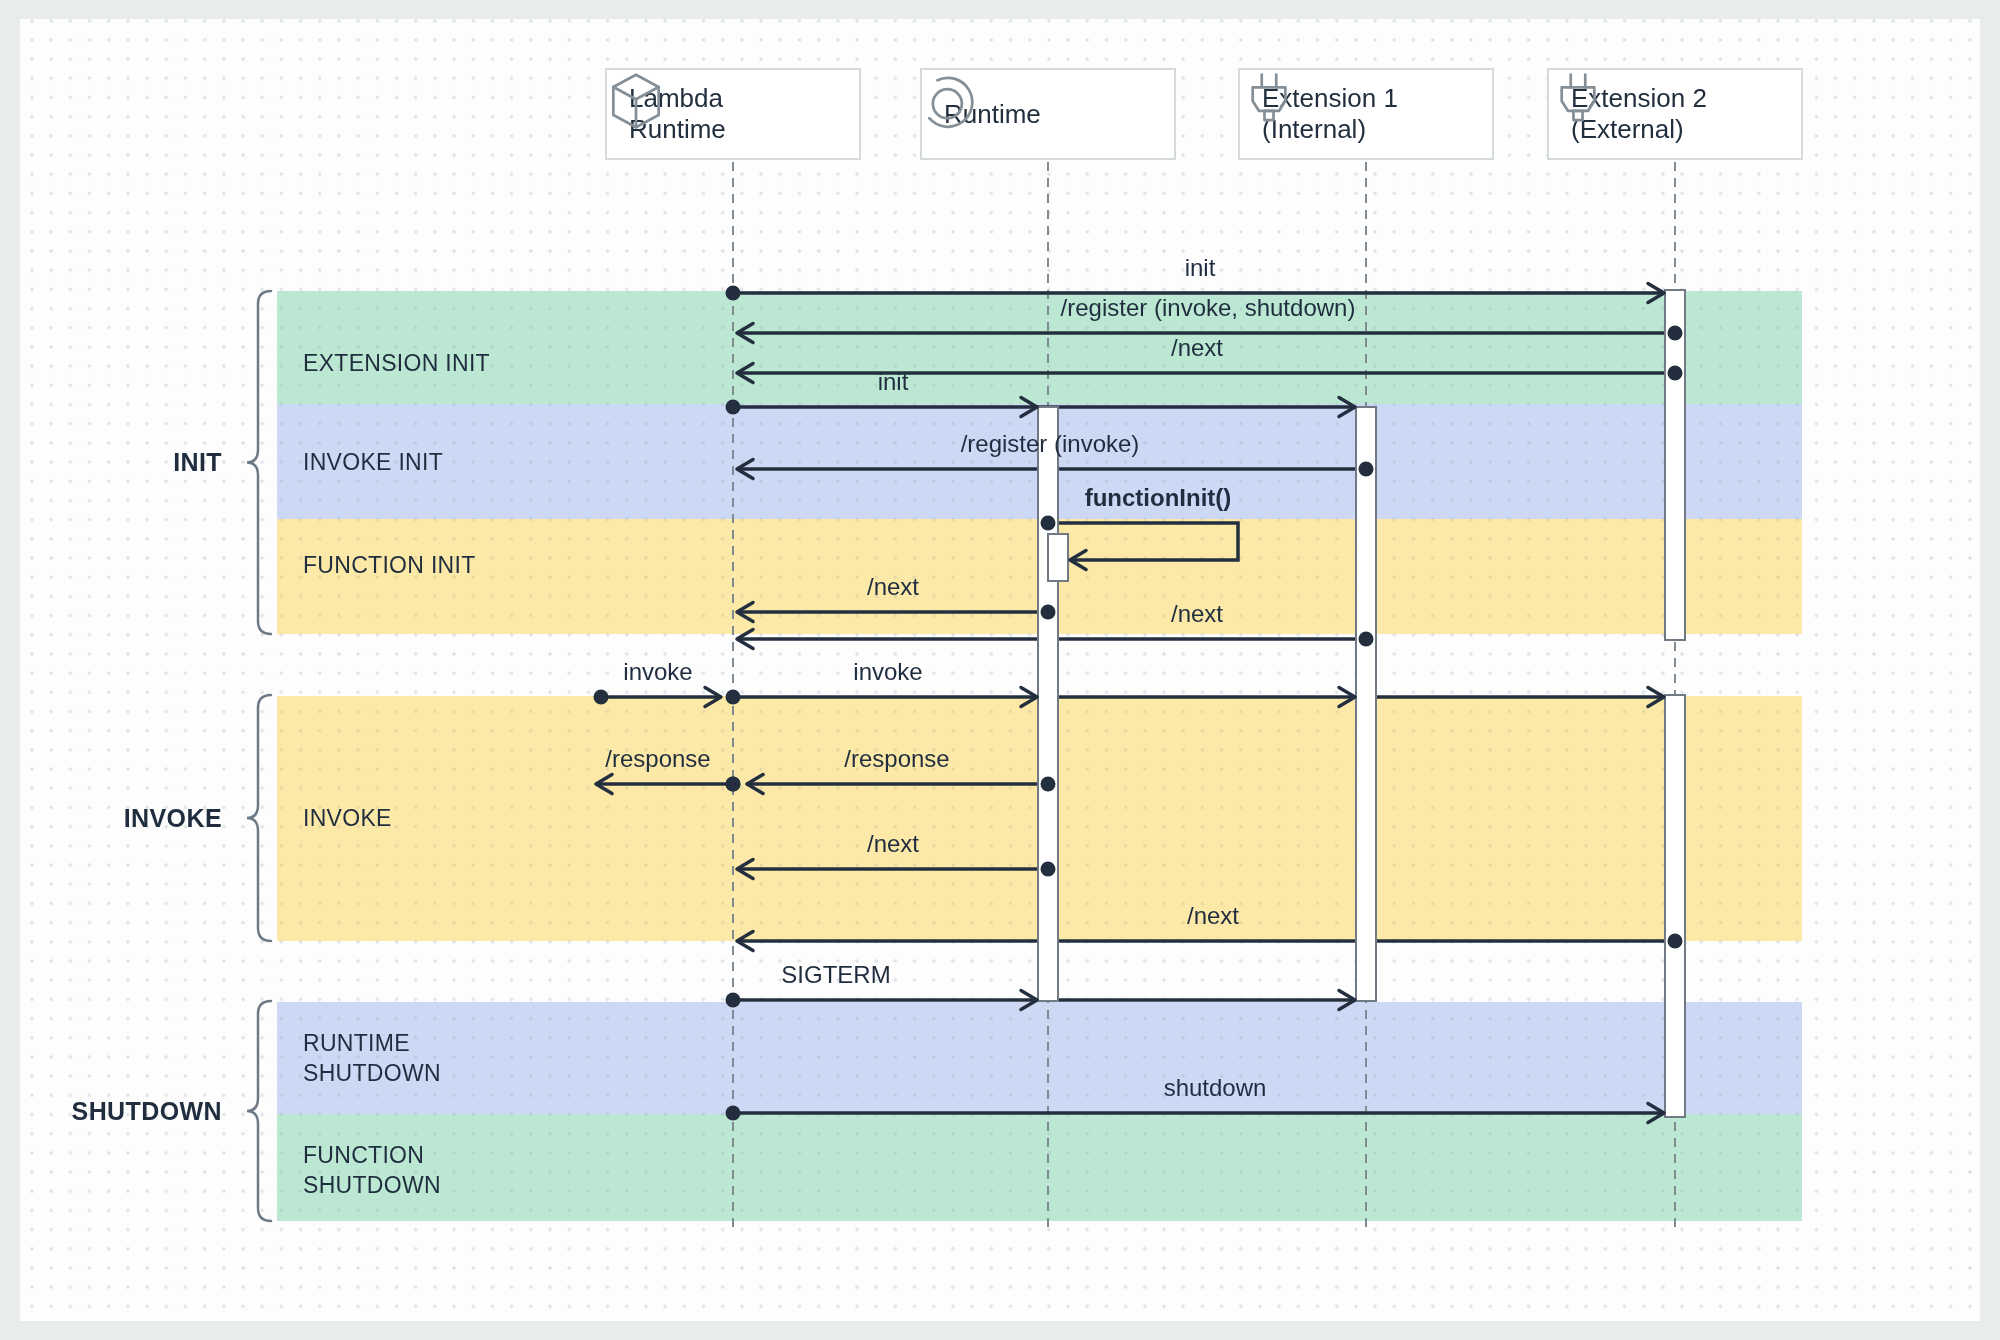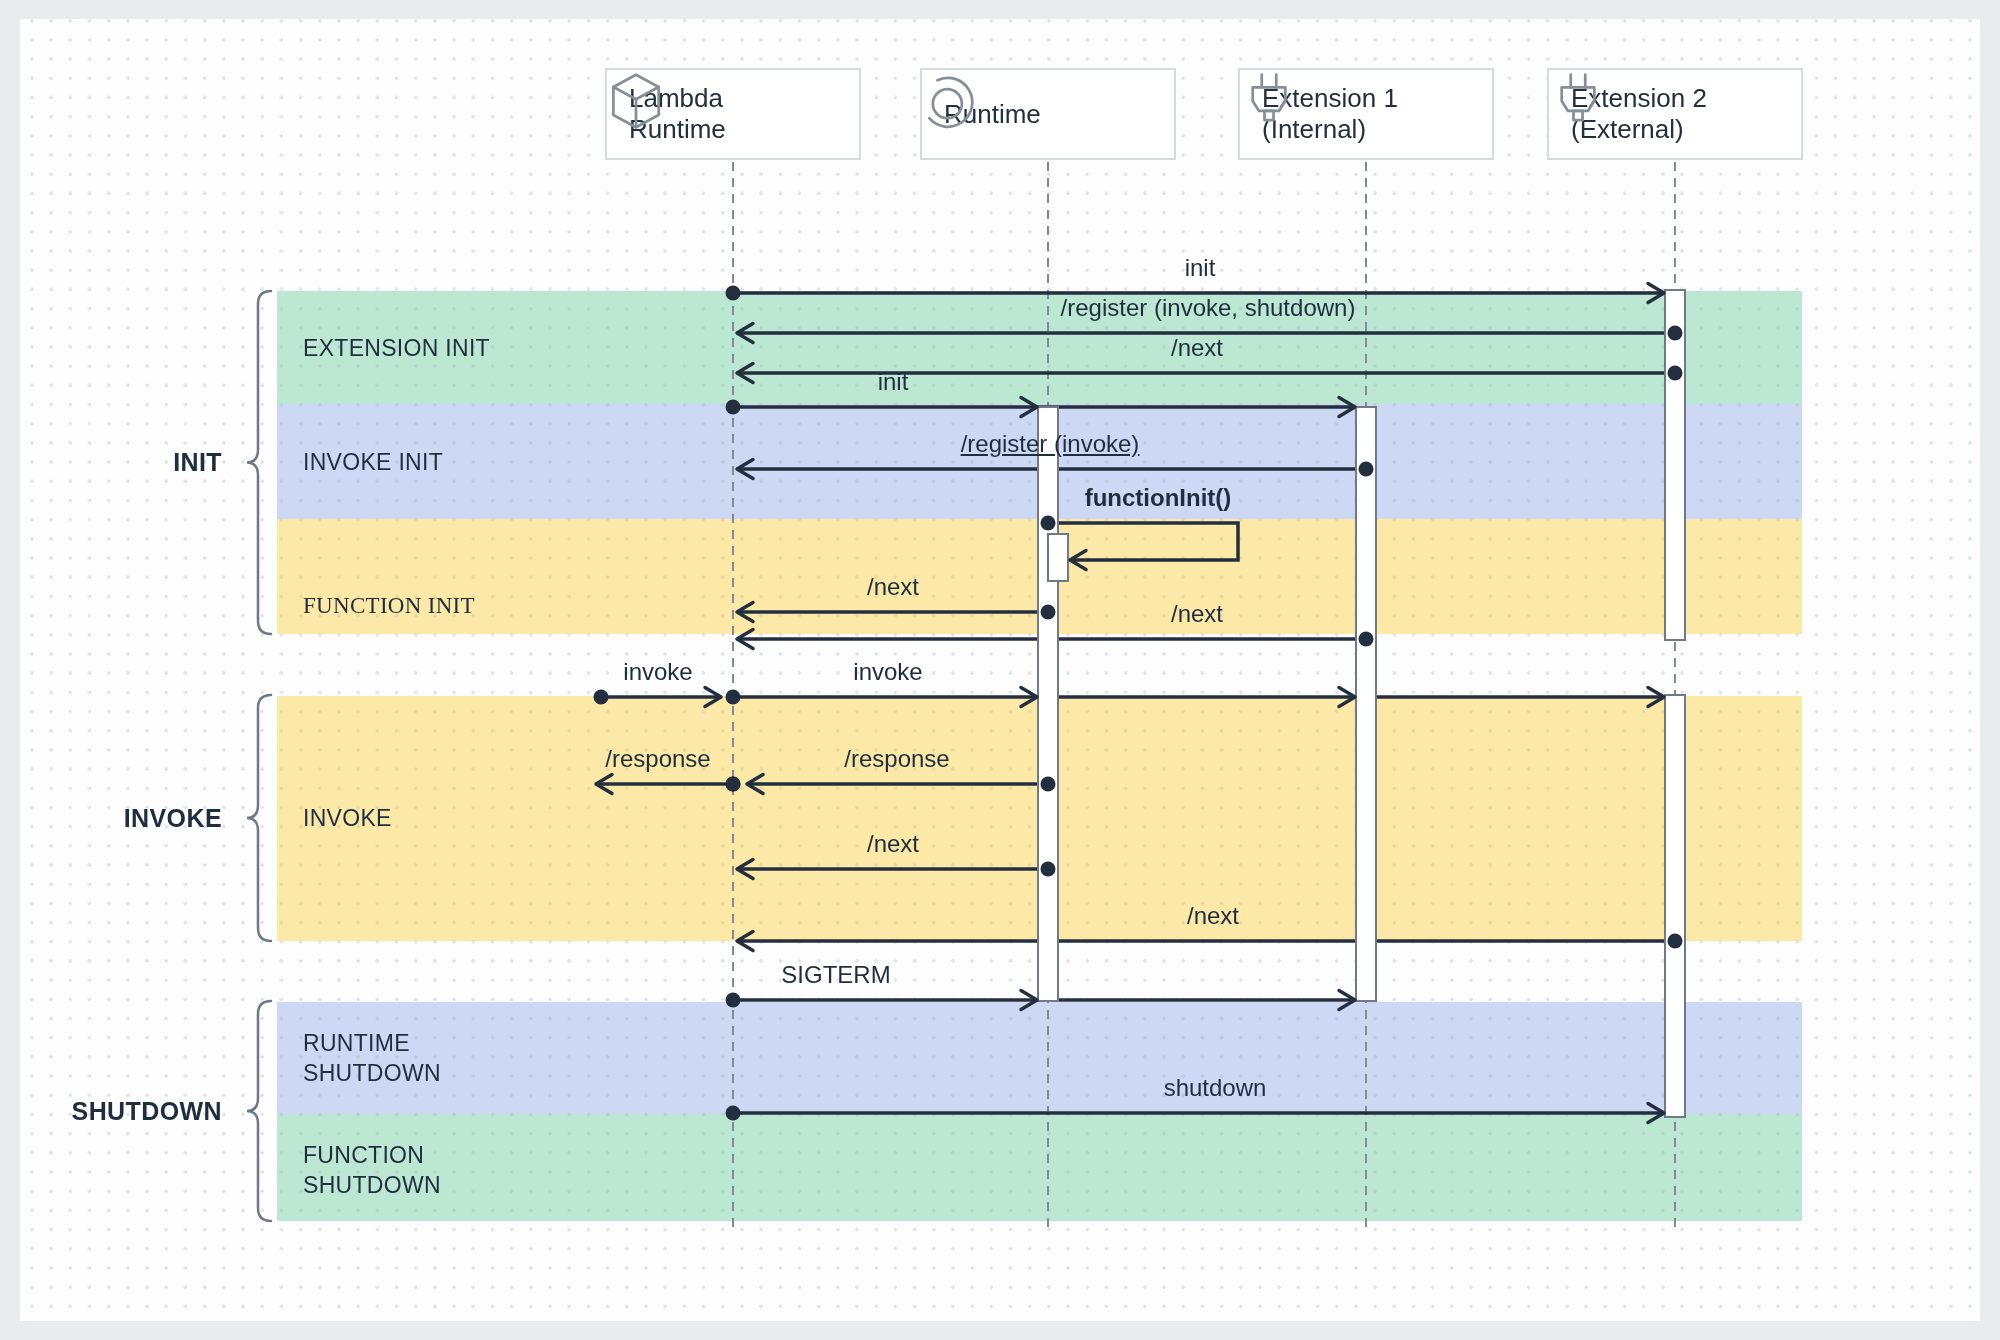--- a/index.html
+++ b/index.html
@@ -135,48 +135,48 @@
         <circle class="msg-dot" cx="1675" cy="941" r="7.5"></circle>
         <path class="msg-head" d="M 753 931.5 L 737 941 L 753 950.5"></path>
         <circle class="msg-dot" cx="733" cy="1000" r="7.5"></circle>
         <path class="msg-head" d="M 1021 990.5 L 1037 1000 L 1021 1009.5"></path>
         <path class="msg-head" d="M 1339 990.5 L 1355 1000 L 1339 1009.5"></path>
         <circle class="msg-dot" cx="733" cy="1113" r="7.5"></circle>
         <path class="msg-head" d="M 1648 1103.5 L 1664 1113 L 1648 1122.5"></path>
       </g>
   </svg>
   <div id="labels-layer" class="layer">
-      <div class="band-label" style="top: 333px;">
+      <div class="band-label" style="top: 348px;">
         <div>EXTENSION INIT</div>
       </div>
       <div class="band-label" style="top: 447px;">
         <div>INVOKE INIT</div>
       </div>
-      <div class="band-label" style="top: 591px; font-family: Liberation Serif, serif;">
+      <div class="band-label" style="top: 550px;">
         <div>FUNCTION INIT</div>
       </div>
       <div class="band-label" style="top: 803px;">
         <div>INVOKE</div>
       </div>
       <div class="band-label" style="top: 1028px;">
         <div>RUNTIME</div>
         <div>SHUTDOWN</div>
       </div>
       <div class="band-label" style="top: 1140px;">
         <div>FUNCTION</div>
         <div>SHUTDOWN</div>
       </div>
       <div class="section-label" style="left: 52px; top: 446px;">INIT</div>
       <div class="section-label" style="left: 52px; top: 802px;">INVOKE</div>
       <div class="section-label" style="left: 52px; top: 1095px;">SHUTDOWN</div>
       <div class="msg-label" style="left: 1200px; top: 252px;">init</div>
       <div class="msg-label" style="left: 1208px; top: 292px;">/register (invoke, shutdown)</div>
       <div class="msg-label" style="left: 1197px; top: 332px;">/next</div>
       <div class="msg-label" style="left: 893px; top: 366px;">init</div>
-      <div class="msg-label" style="left: 1050px; top: 428px; text-decoration: underline;">/register (invoke)</div>
+      <div class="msg-label" style="left: 1050px; top: 428px;">/register (invoke)</div>
       <div class="msg-label" style="left: 1158px; top: 482px; font-weight: bold;">functionInit()</div>
       <div class="msg-label" style="left: 893px; top: 571px;">/next</div>
       <div class="msg-label" style="left: 1197px; top: 598px;">/next</div>
       <div class="msg-label" style="left: 658px; top: 656px;">invoke</div>
       <div class="msg-label" style="left: 888px; top: 656px;">invoke</div>
       <div class="msg-label" style="left: 897px; top: 743px;">/response</div>
       <div class="msg-label" style="left: 658px; top: 743px;">/response</div>
       <div class="msg-label" style="left: 893px; top: 828px;">/next</div>
       <div class="msg-label" style="left: 1213px; top: 900px;">/next</div>
       <div class="msg-label" style="left: 836px; top: 959px;">SIGTERM</div>

